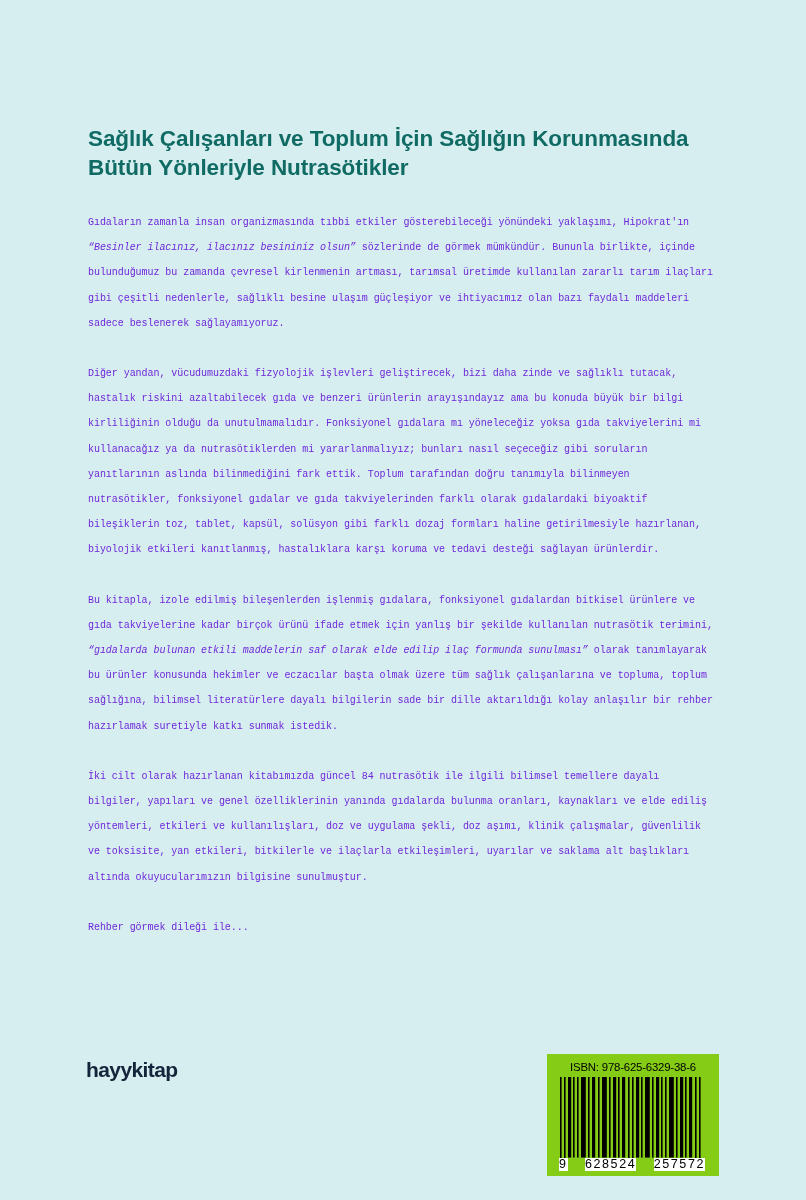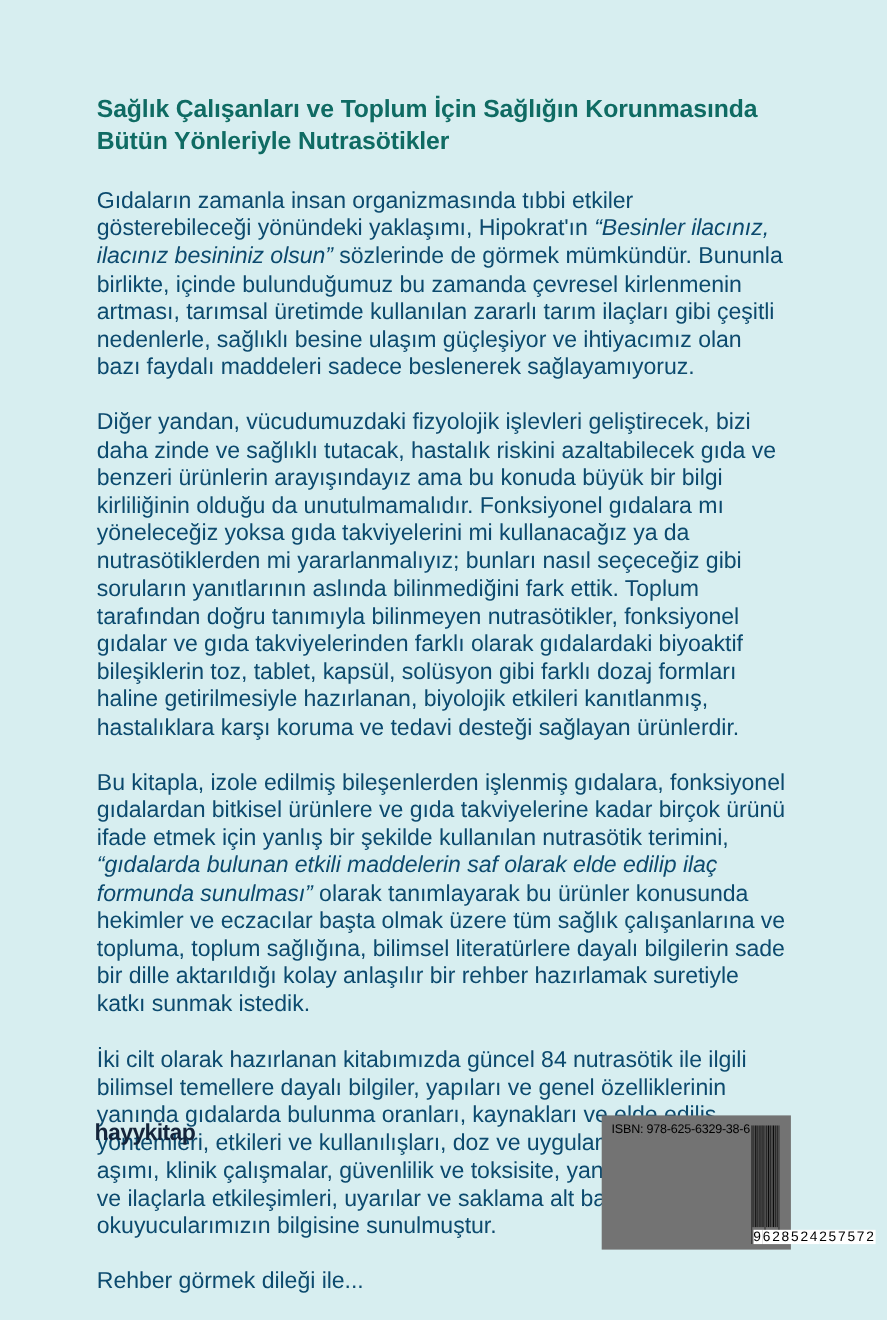--- a/index.html
+++ b/index.html
@@ -12,41 +12,43 @@
     height: 1200px;
     background: #d7eef0;
     font-family: "Liberation Sans", sans-serif;
     overflow: hidden;
     position: relative;
   }
   .cover {
     position: absolute;
     inset: 0;
     background: #d7eef0;
+    margin-top: 40px;
   }
   .content {
     position: absolute;
     left: 88px;
     top: 84px;
     width: 630px;
   }
   .book-title {
     color: #0f6b63;
     font-weight: bold;
     font-size: 22.5px;
     line-height: 29px;
     letter-spacing: -0.1px;
     margin: 0 0 28px 0;
   }
   .blurb {
-    color: #0c4a6e;
-    font-size: 21px;
+    color: #6d28d9;
+    font-size: 10px;
     line-height: 25.2px;
     margin: 0 0 25px 0;
     letter-spacing: -0.05px;
+    font-family: Liberation Mono, monospace;
   }
   .blurb:last-child {
     margin-bottom: 0;
   }
   .blurb em {
     font-style: italic;
   }
   .publisher-logo {
     position: absolute;
     left: 86px;
@@ -56,25 +58,25 @@
     font-weight: bold;
     letter-spacing: -0.6px;
     line-height: 1;
   }
   .barcode-box {
     position: absolute;
     left: 547px;
     top: 1014px;
     width: 172px;
     height: 122px;
-    background: #737373;
+    background: #84cc16;
     box-sizing: border-box;
     padding: 6px 9px 5px 9px;
     display: flex;
-    flex-direction: row;
+    flex-direction: column;
   }
   .barcode-isbn {
     font-family: "Liberation Sans", sans-serif;
     font-size: 11.4px;
     color: #000;
     text-align: center;
     letter-spacing: -0.2px;
     line-height: 14px;
     white-space: nowrap;
   }

